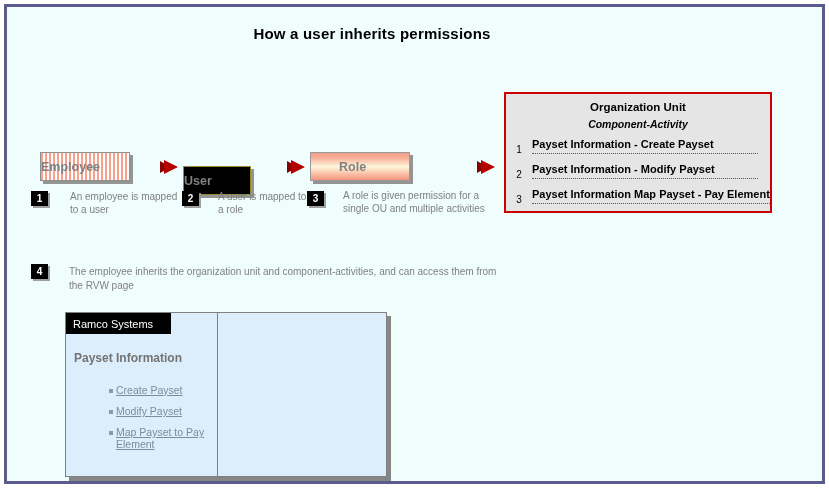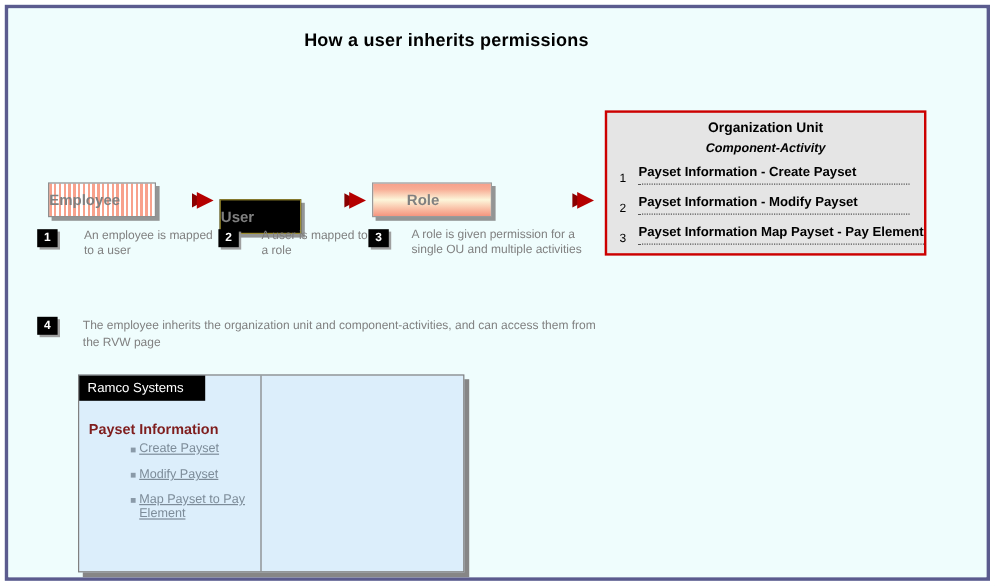--- a/index.html
+++ b/index.html
@@ -266,22 +266,22 @@
   }
   .ramco-left {
     position: absolute;
     left: 8px;
     top: 38px;
     width: 140px;
   }
   .ramco-heading {
     font-size: 12px;
     font-weight: bold;
-    color: #7f1d1d;
-    margin-bottom: 3px;
+    color: #737373;
+    margin-bottom: 19px;
   }
   .ramco-link-row {
     display: flex;
     align-items: flex-start;
     margin-bottom: 9px;
     margin-left: 35px;
   }
   .ramco-bullet {
     width: 4px;
     height: 4px;

